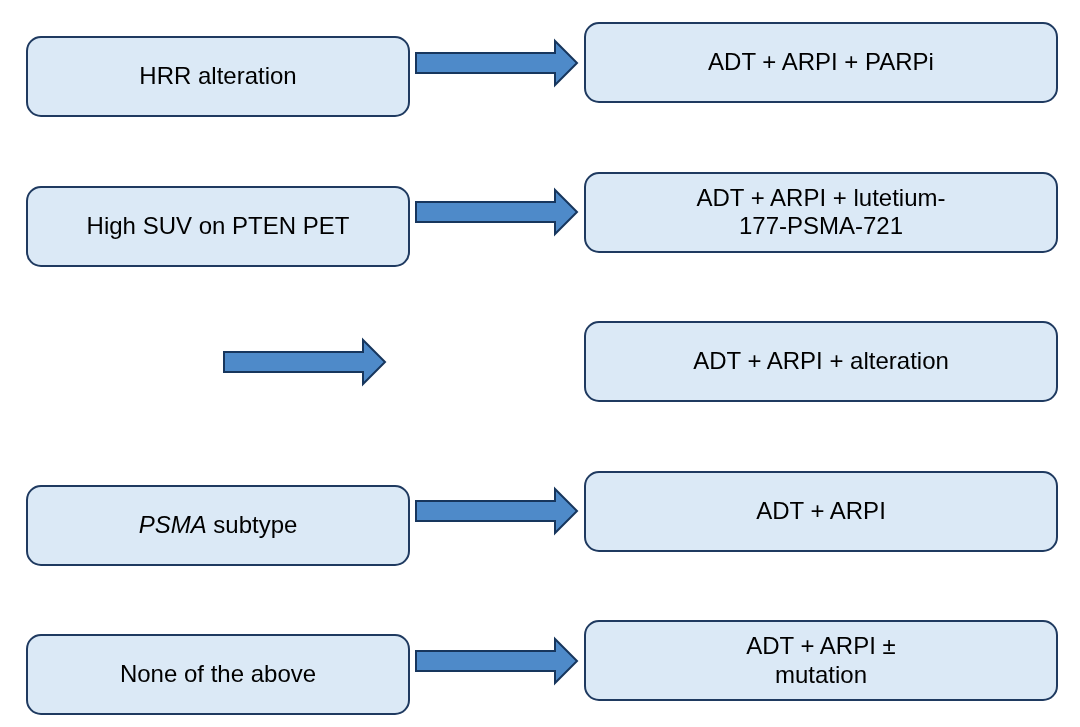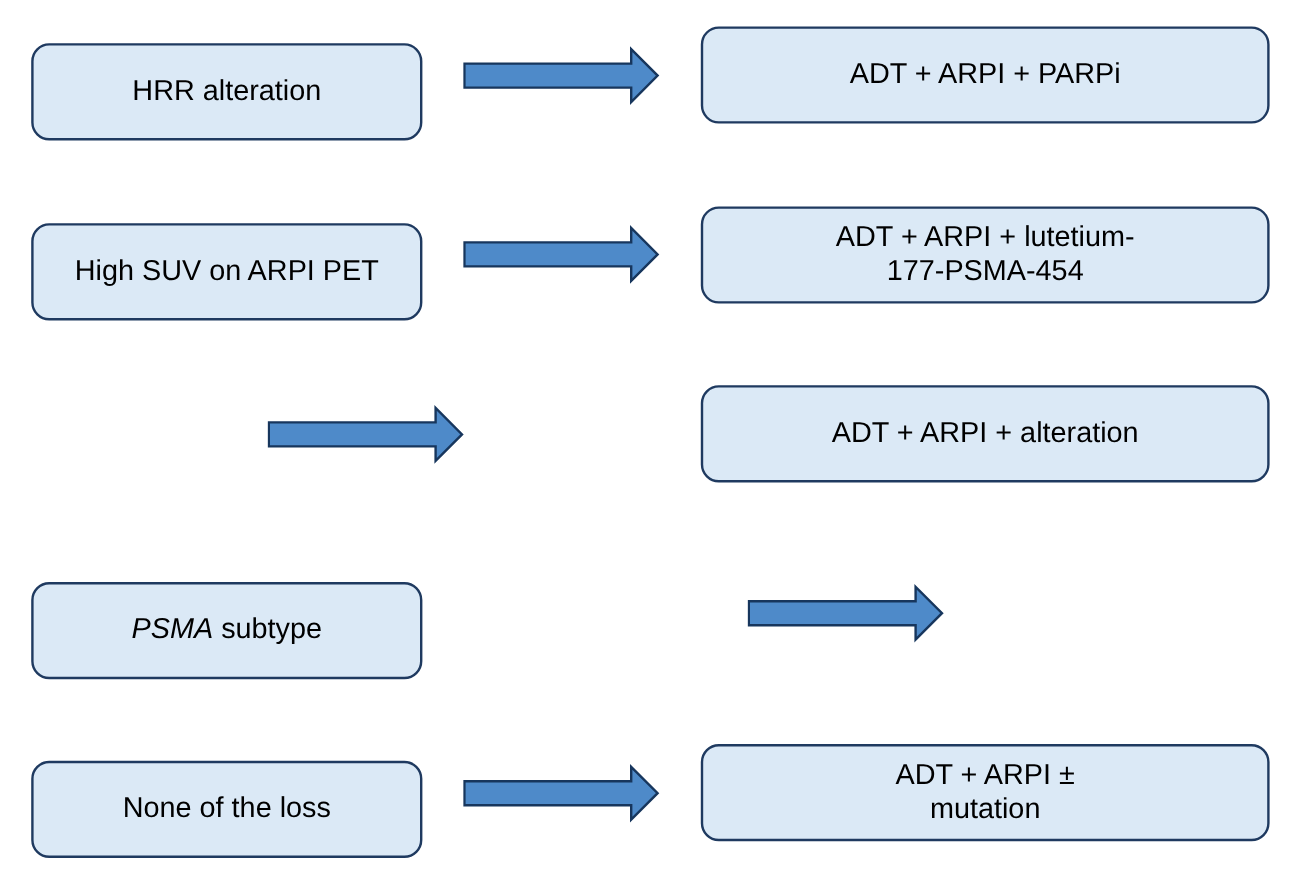--- a/index.html
+++ b/index.html
@@ -34,21 +34,21 @@
     display: flex;
     align-items: center;
     justify-content: center;
     text-align: center;
     color: #000000;
     font-size: 24px;
     line-height: 1.18;
     box-sizing: border-box;
     height: 81px;
   }
-  .box.condition { width: 326px; margin-top: 28px; }
+  .box.condition { width: 384px; margin-top: 28px; }
   .box.treatment { width: 474px; }
   .arrow-zone {
     flex: 1;
     display: flex;
     align-items: center;
     justify-content: center;
   }
   .arrow-zone svg { display: block; }
   .treatment-label { white-space: pre-line; }
   .italic { font-style: italic; }
@@ -68,30 +68,30 @@
       </svg>
     </div>
     <div class="box treatment">
       <span class="treatment-label">ADT + ARPI + PARPi</span>
     </div>
   </div>
 
 
   <div class="row">
     <div class="box condition">
-      <span><span class="italic"></span><span>High SUV on ARPI PET</span></span>
+      <span><span class="italic"></span><span>High SUV on PTEN PET</span></span>
     </div>
     <div class="arrow-zone">
       <svg width="164" height="50" viewBox="0 0 164 50">
         <path d="M1,15 H140 V3 L162,25 L140,47 V35 H1 Z" fill="#4e8ac9" stroke="#17365d" stroke-width="2" stroke-linejoin="miter"></path>
       </svg>
     </div>
     <div class="box treatment">
       <span class="treatment-label">ADT + ARPI + lutetium-
-177-PSMA-454</span>
+177-PSMA-721</span>
     </div>
   </div>
 
   <div class="row">
     <div class="arrow-zone">
       <svg width="164" height="50" viewBox="0 0 164 50">
         <path d="M1,15 H140 V3 L162,25 L140,47 V35 H1 Z" fill="#4e8ac9" stroke="#17365d" stroke-width="2" stroke-linejoin="miter"></path>
       </svg>
     </div>
     <div class="box treatment">
@@ -101,25 +101,28 @@
 
   <div class="row">
     <div class="box condition">
       <span><span class="italic">PSMA</span><span> subtype</span></span>
     </div>
     <div class="arrow-zone">
       <svg width="164" height="50" viewBox="0 0 164 50">
         <path d="M1,15 H140 V3 L162,25 L140,47 V35 H1 Z" fill="#4e8ac9" stroke="#17365d" stroke-width="2" stroke-linejoin="miter"></path>
       </svg>
     </div>
+    <div class="box treatment">
+      <span class="treatment-label">ADT + ARPI</span>
+    </div>
   </div>
 
   <div class="row">
     <div class="box condition">
-      <span><span class="italic"></span><span>None of the loss</span></span>
+      <span><span class="italic"></span><span>None of the above</span></span>
     </div>
     <div class="arrow-zone">
       <svg width="164" height="50" viewBox="0 0 164 50">
         <path d="M1,15 H140 V3 L162,25 L140,47 V35 H1 Z" fill="#4e8ac9" stroke="#17365d" stroke-width="2" stroke-linejoin="miter"></path>
       </svg>
     </div>
     <div class="box treatment">
       <span class="treatment-label">ADT + ARPI ±
 mutation</span>
     </div>

